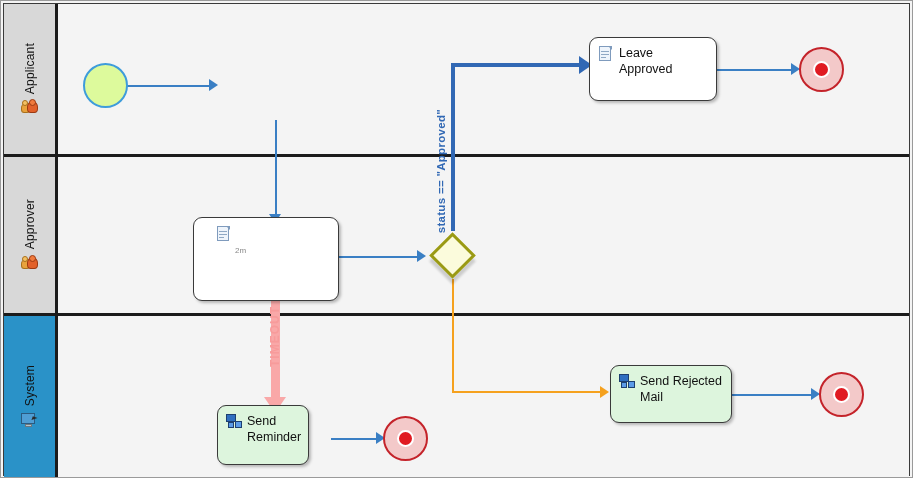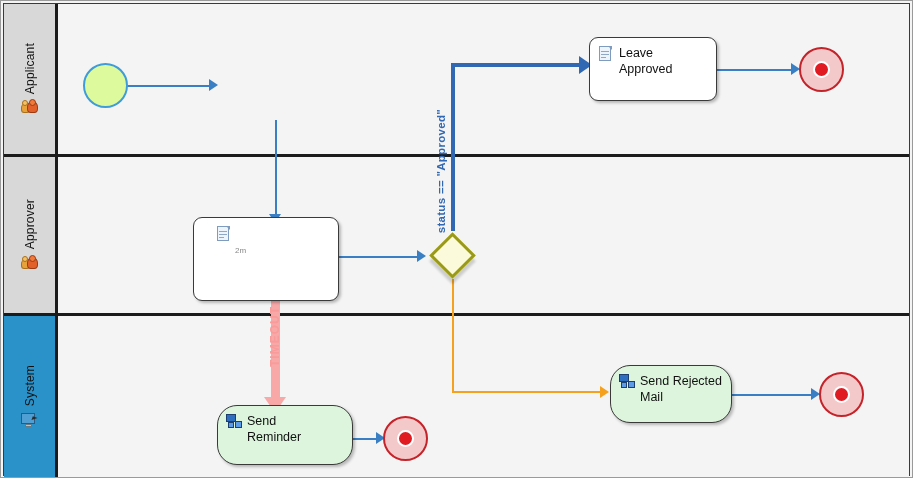--- a/index.html
+++ b/index.html
@@ -138,21 +138,20 @@
     box-shadow: 2px 2px 3px rgba(0,0,0,0.25);
     padding: 7px 6px 6px 8px;
     font-size: 12.5px;
     color: #111111;
     line-height: 1.28;
     display: flex;
     align-items: flex-start;
   }
   .task.service {
     background: #ddf5dd;
-    border-radius: 20px;
   }
   .task-label { flex: 1; }
 
   .task-icon {
     width: 16px;
     height: 16px;
     margin-right: 5px;
     flex: 0 0 16px;
     position: relative;
     top: 1px;
@@ -411,21 +410,21 @@
 
   <div class="node task service" style="left:609px; top:364px; width:122px; height:58px;">
     <div class="task-icon ico-net">
       <div class="mon m1"></div>
         <div class="mon m2"></div>
         <div class="mon m3"></div>
     </div>
     <div class="task-label">Send Rejected Mail</div>
   </div>
 
-  <div class="node task service" style="left:216px; top:404px; width:136px; height:60px;">
+  <div class="node task service" style="left:216px; top:404px; width:92px; height:60px;">
     <div class="task-icon ico-net">
       <div class="mon m1"></div>
         <div class="mon m2"></div>
         <div class="mon m3"></div>
     </div>
     <div class="task-label" style="max-width:70px;">Send Reminder</div>
   </div>
 
   <div class="node event end" style="left:798px; top:46px; width:45px; height:45px;">
     <div class="dot"></div>

